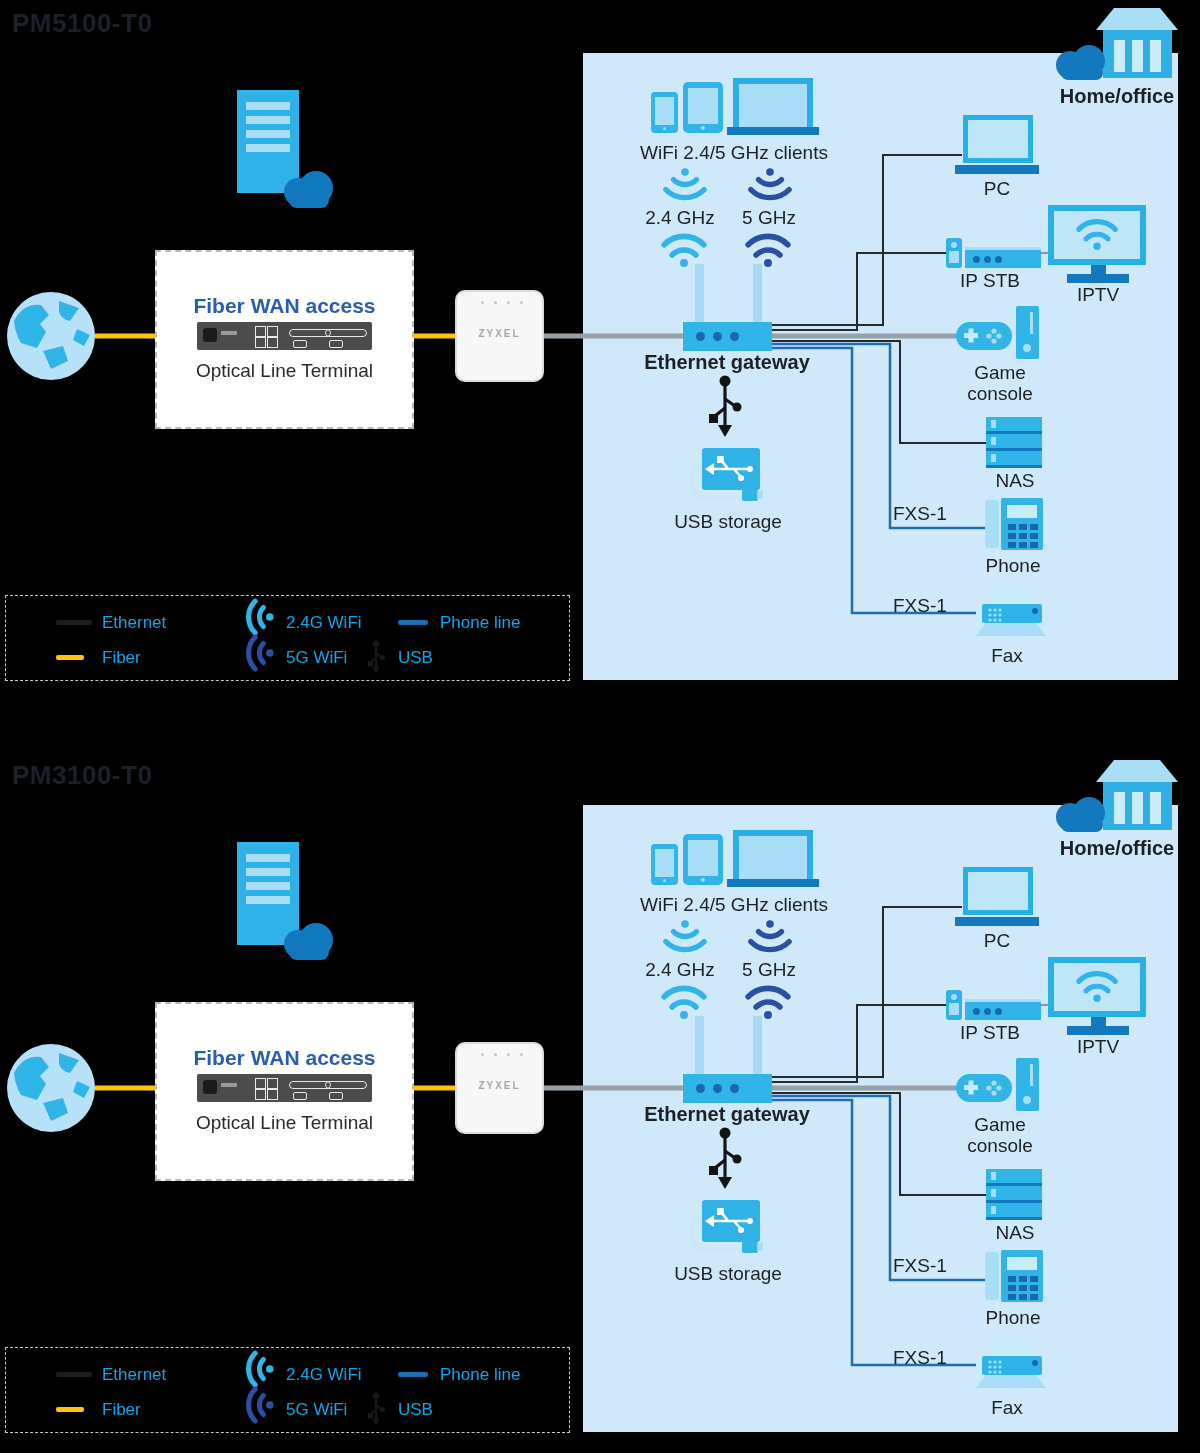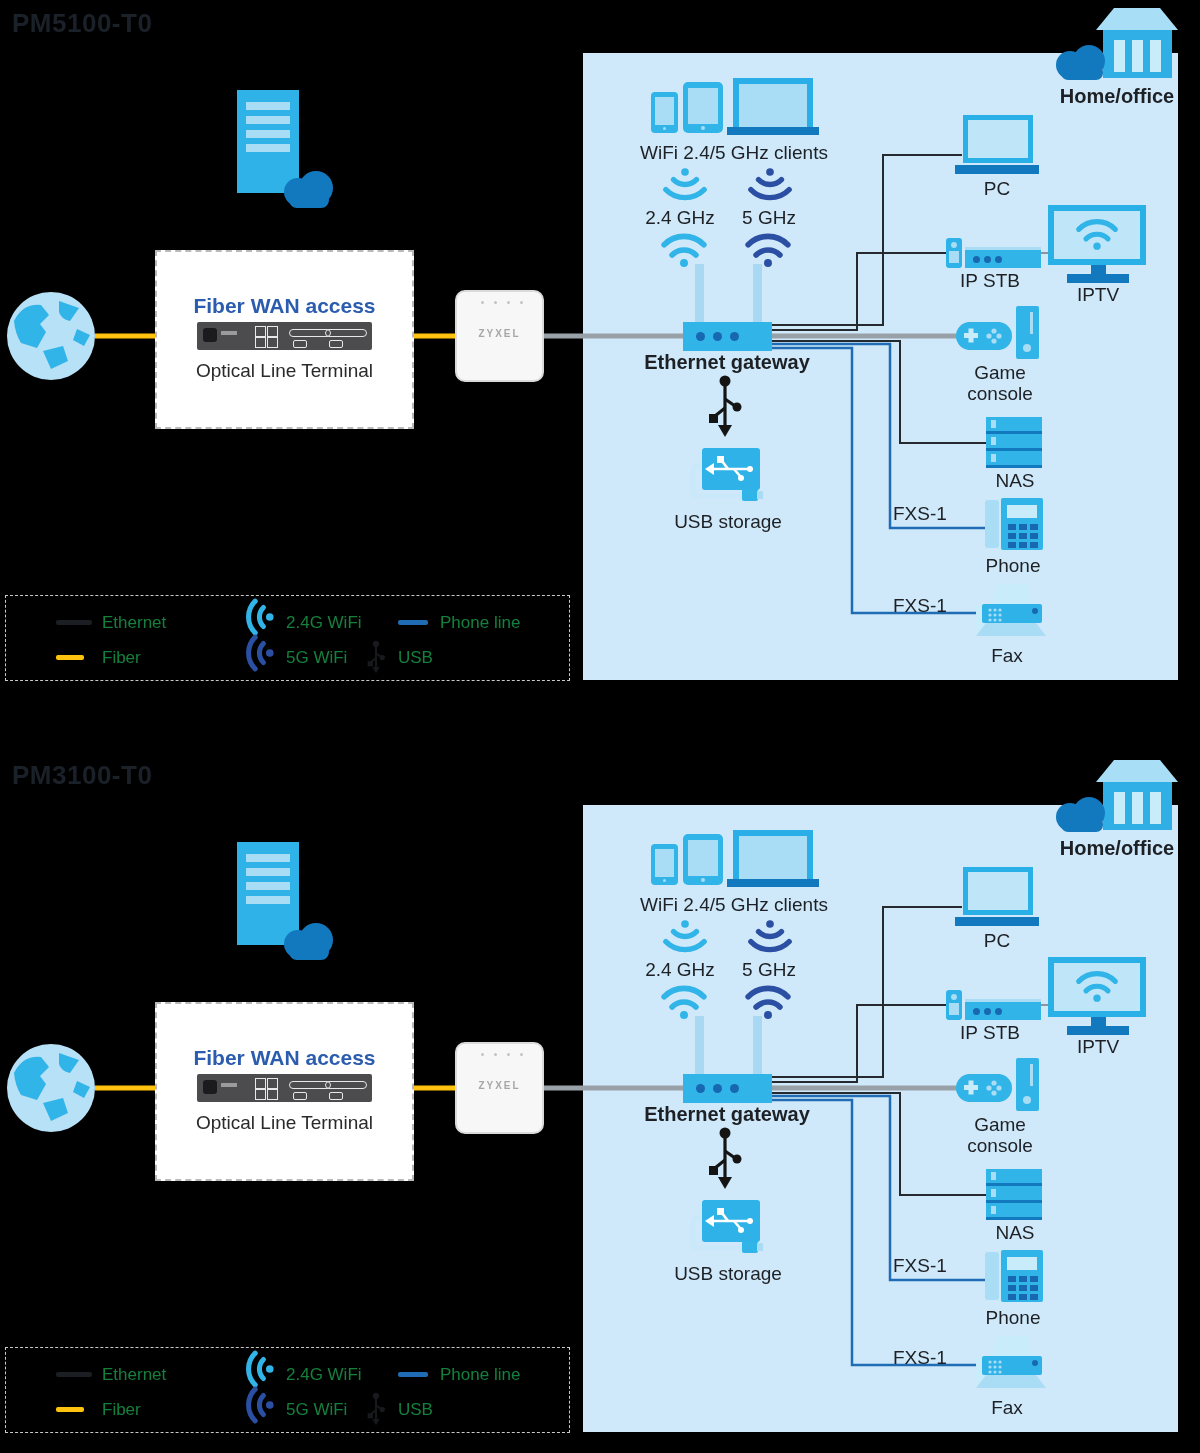--- a/index.html
+++ b/index.html
@@ -32,21 +32,21 @@
   .ont .dot{position:absolute;top:9px;width:3px;height:3px;background:#c4c4c4;border-radius:50%;}
   .ont .brand{position:absolute;left:0;top:36px;width:100%;text-align:center;color:#a7a7a7;font-size:10px;font-weight:bold;letter-spacing:2px;}
   
   .gateway{left:683px;top:322px;width:89px;height:29px;background:#31b4e8;z-index:2;}
   .gateway .gdot{position:absolute;top:10px;width:9px;height:9px;border-radius:50%;background:#1768b0;}
   .antenna{width:9px;height:60px;background:#a9d9f2;z-index:2;}
   
   .nasbar{position:absolute;width:56px;height:14px;background:#31b4e8;border-bottom:3px solid #1379bf;}
   .nasbar i{position:absolute;left:5px;top:3px;width:5px;height:8px;background:#a9dcf5;}
   .legend{position:absolute;left:5px;top:595px;width:563px;height:84px;border:1.5px dashed #c9c9c9;z-index:2;}
-  .legend .ltext{position:absolute;color:#15803d;font-size:17px;}
+  .legend .ltext{position:absolute;color:#0ea5e9;font-size:17px;}
   .lline{position:absolute;height:4.5px;border-radius:2px;}
   .rotl{transform:rotate(-90deg);transform-origin:center;}
   svg{display:block;}
 </style>
 </head>
 <body>
 
 <div id="stage">
 <div class="section" style="top: 0px;">
 

